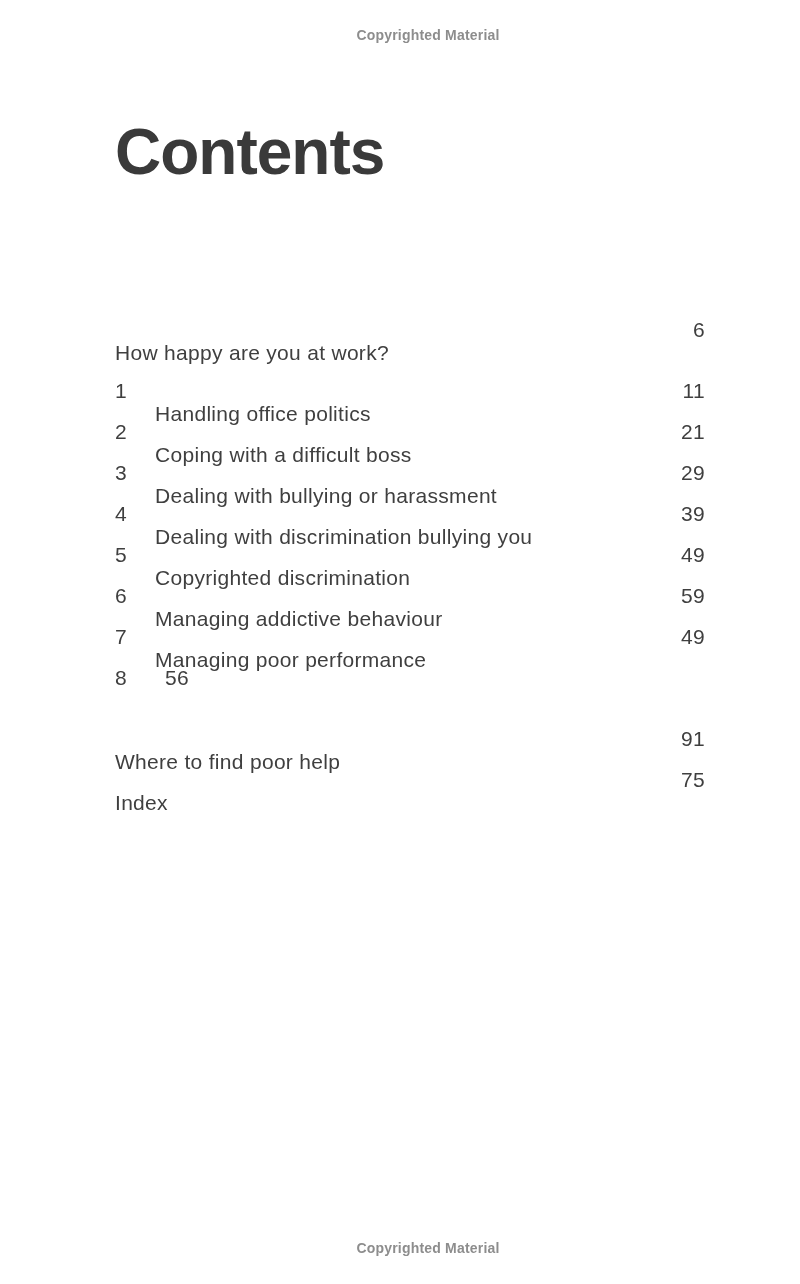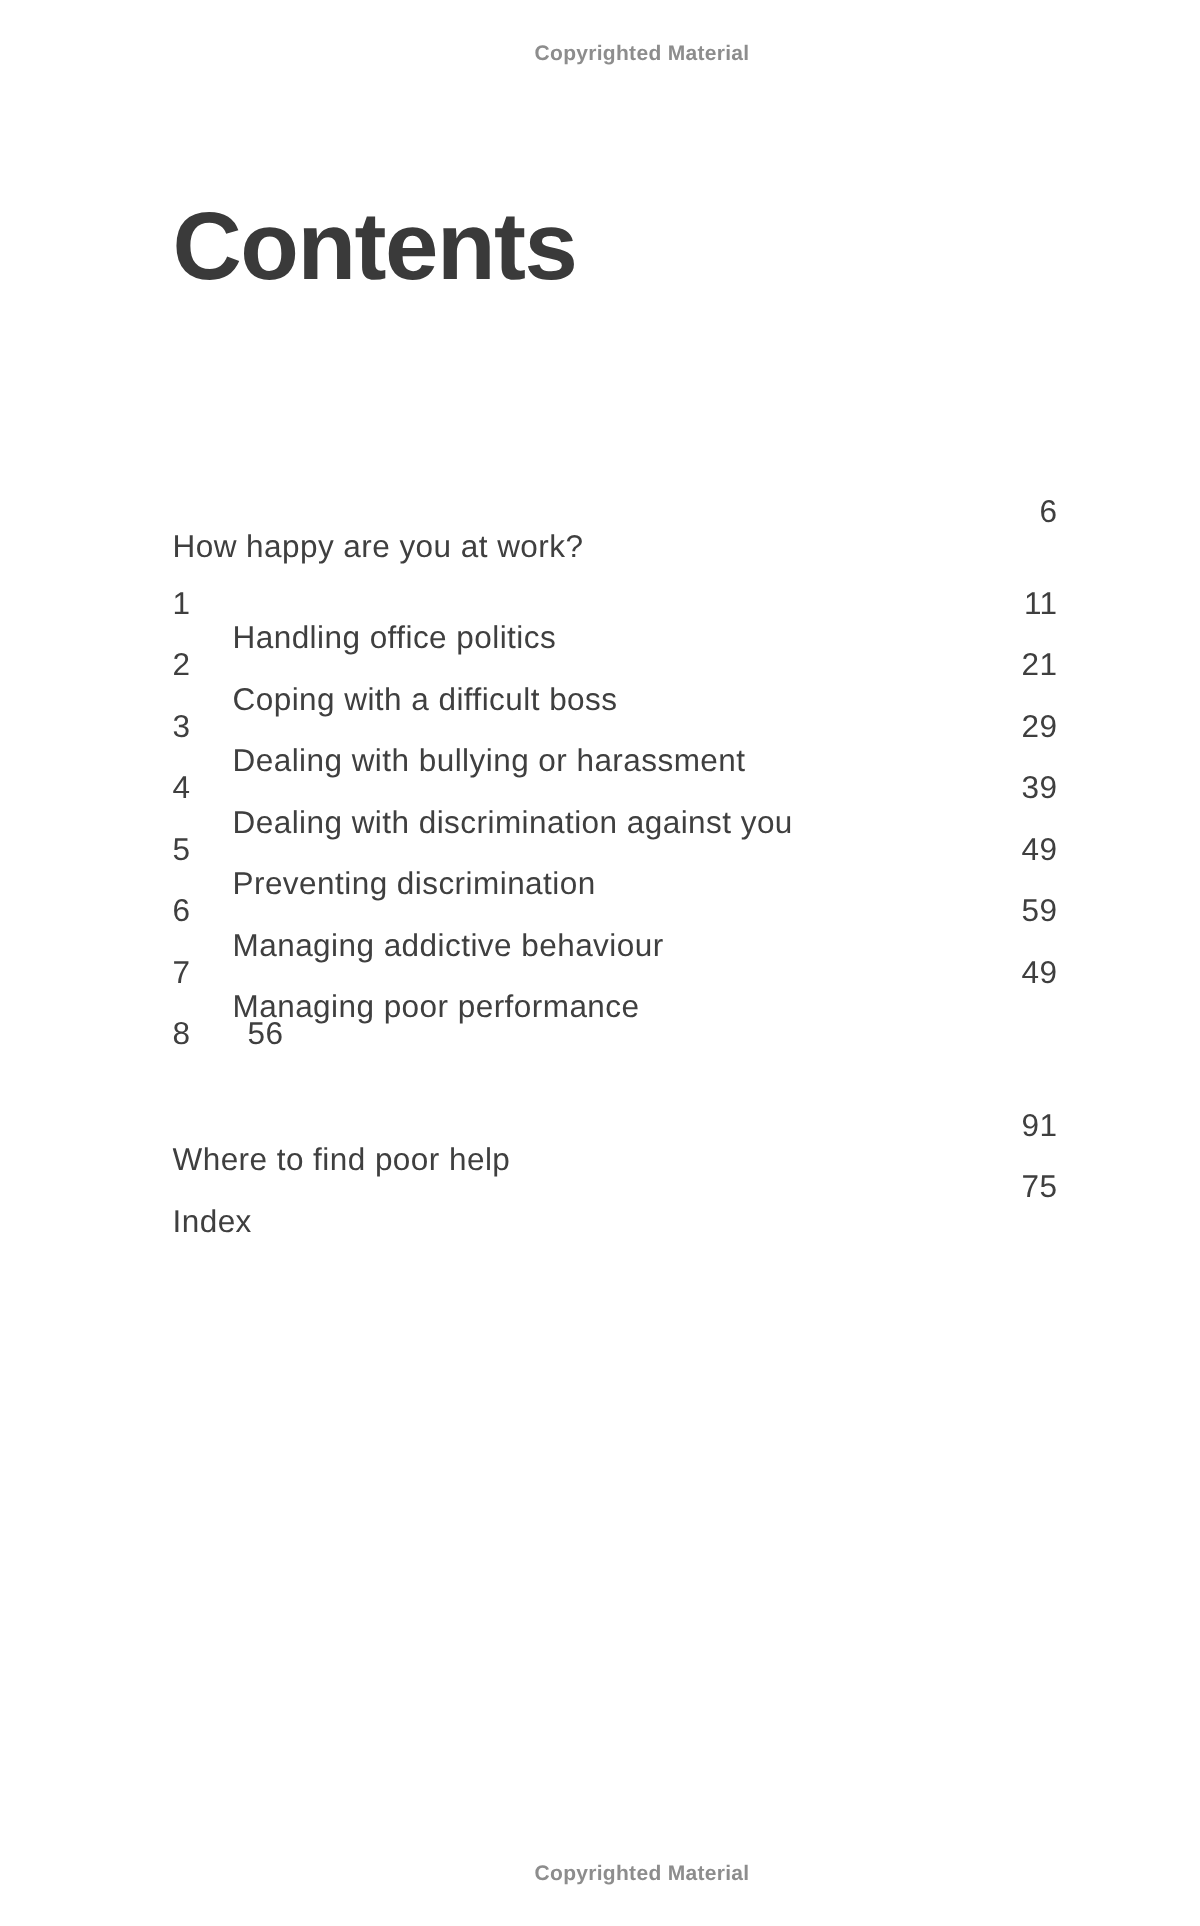--- a/index.html
+++ b/index.html
@@ -25,21 +25,21 @@
     color: var(--copyright-color, #8d8d8d);
     letter-spacing: 0.2px;
     padding-left: 28px;
   }
   .copyright.top { top: 27px; }
   .copyright.bottom { top: 1240px; }
 
   .content {
     position: absolute;
     left: 115px;
-    top: 128px;
+    top: 116px;
     width: 590px;
   }
   .page-title {
     margin: 0;
     font-size: 64px;
     line-height: 72px;
     font-weight: 700;
     color: var(--title-color, #3a3a3a);
     letter-spacing: -1px;
   }
@@ -98,26 +98,26 @@
           <span class="toc-label">Coping with a difficult boss</span>
           <span class="toc-page">21</span>
         </div>
         <div class="toc-row">
           <span class="toc-num">3</span>
           <span class="toc-label">Dealing with bullying or harassment</span>
           <span class="toc-page">29</span>
         </div>
         <div class="toc-row">
           <span class="toc-num">4</span>
-          <span class="toc-label">Dealing with discrimination against you</span>
+          <span class="toc-label">Dealing with discrimination bullying you</span>
           <span class="toc-page">39</span>
         </div>
         <div class="toc-row">
           <span class="toc-num">5</span>
-          <span class="toc-label">Preventing discrimination</span>
+          <span class="toc-label">Copyrighted discrimination</span>
           <span class="toc-page">49</span>
         </div>
         <div class="toc-row">
           <span class="toc-num">6</span>
           <span class="toc-label">Managing addictive behaviour</span>
           <span class="toc-page">59</span>
         </div>
         <div class="toc-row">
           <span class="toc-num">7</span>
           <span class="toc-label">Managing poor performance</span>

